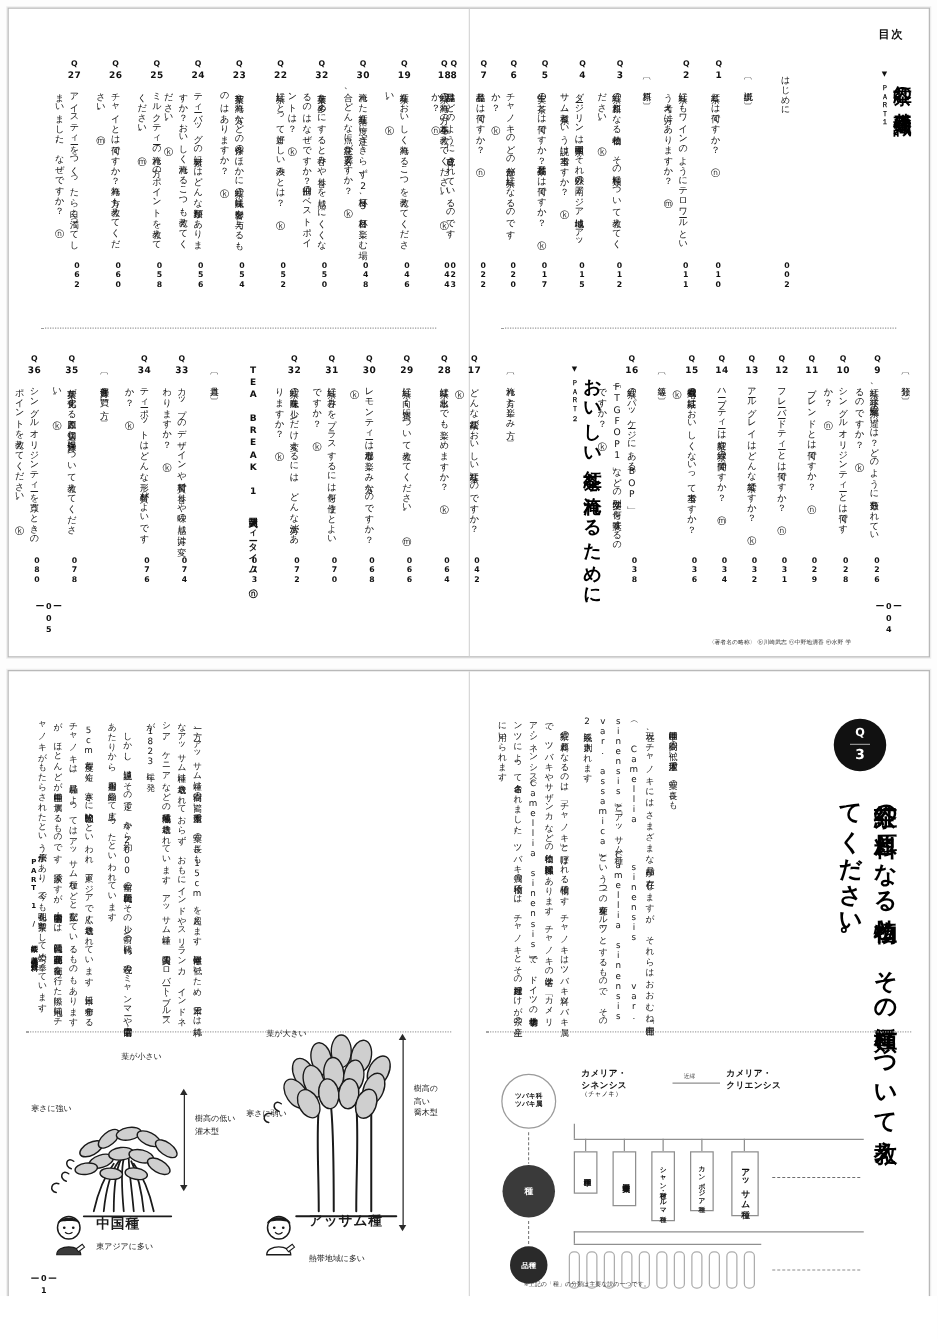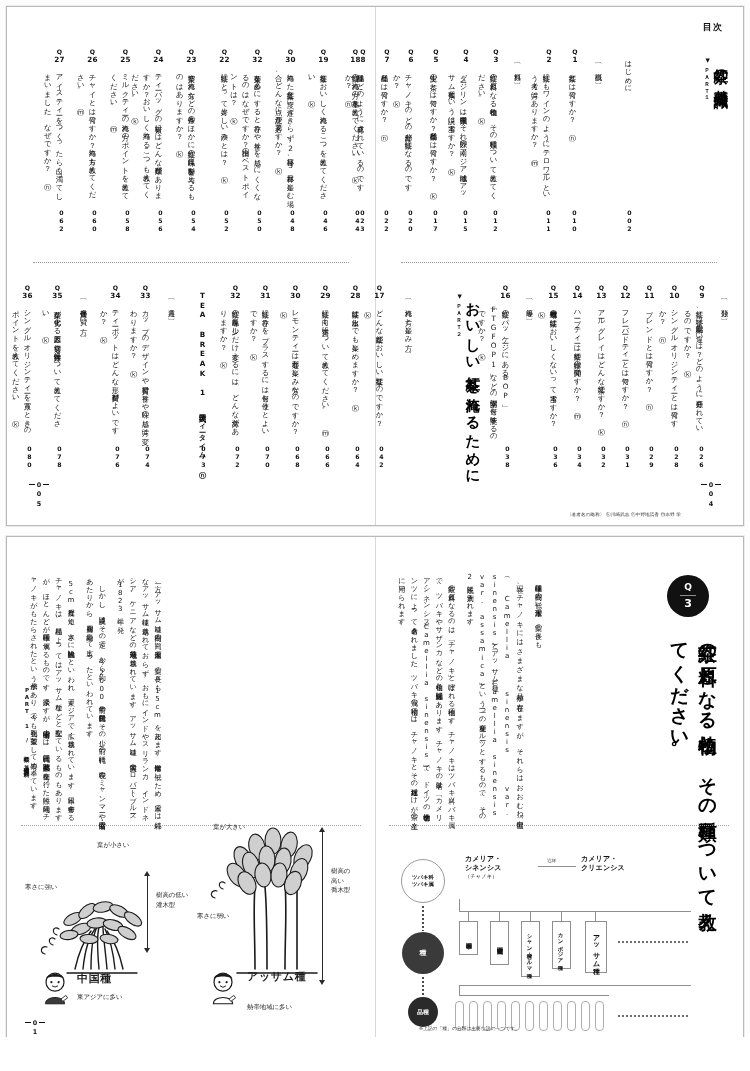--- a/index.html
+++ b/index.html
@@ -782,21 +782,21 @@
             <path d="M24 74 C18 72 16 80 22 81"></path>
           </g>
         </svg>
 
         <div class="arrow-v" style="left:297px; top:8px; height:150px;"></div>
         <div class="hand-label hand-sm" style="left:306px; top:44px; white-space:pre-line; line-height:1.5;">樹高の
 高い
 喬木型</div>
 
         <div class="hand-label hand-sm" style="left:188px; top:0px;">葉が大きい</div>
-        <div class="hand-label hand-sm" style="left:172px; top:64px;margin-top:25px;">寒さに弱い</div>
+        <div class="hand-label hand-sm" style="left:172px; top:64px;">寒さに弱い</div>
 
         <svg viewBox="0 0 60 60" class="face" style="left:180px; top:146px; width:36px; height:36px;">
           <circle cx="30" cy="22" r="15" fill="#fff" stroke="#1a1a1a" stroke-width="2"></circle>
           <path d="M14 17 C16 5 44 5 46 17 C44 11 16 11 14 17Z" fill="#1a1a1a"></path>
           <circle cx="24" cy="22" r="1.8" fill="#1a1a1a"></circle>
           <circle cx="36" cy="22" r="1.8" fill="#1a1a1a"></circle>
           <path d="M25 28 Q30 33 35 28" fill="none" stroke="#1a1a1a" stroke-width="1.6"></path>
           <path d="M14 58 C14 44 46 44 46 58Z" fill="#fff" stroke="#1a1a1a" stroke-width="1.8"></path>
           <path d="M40 50 l8 -6 3 4 -8 6Z" fill="#fff" stroke="#1a1a1a" stroke-width="1.4"></path>
         </svg>

